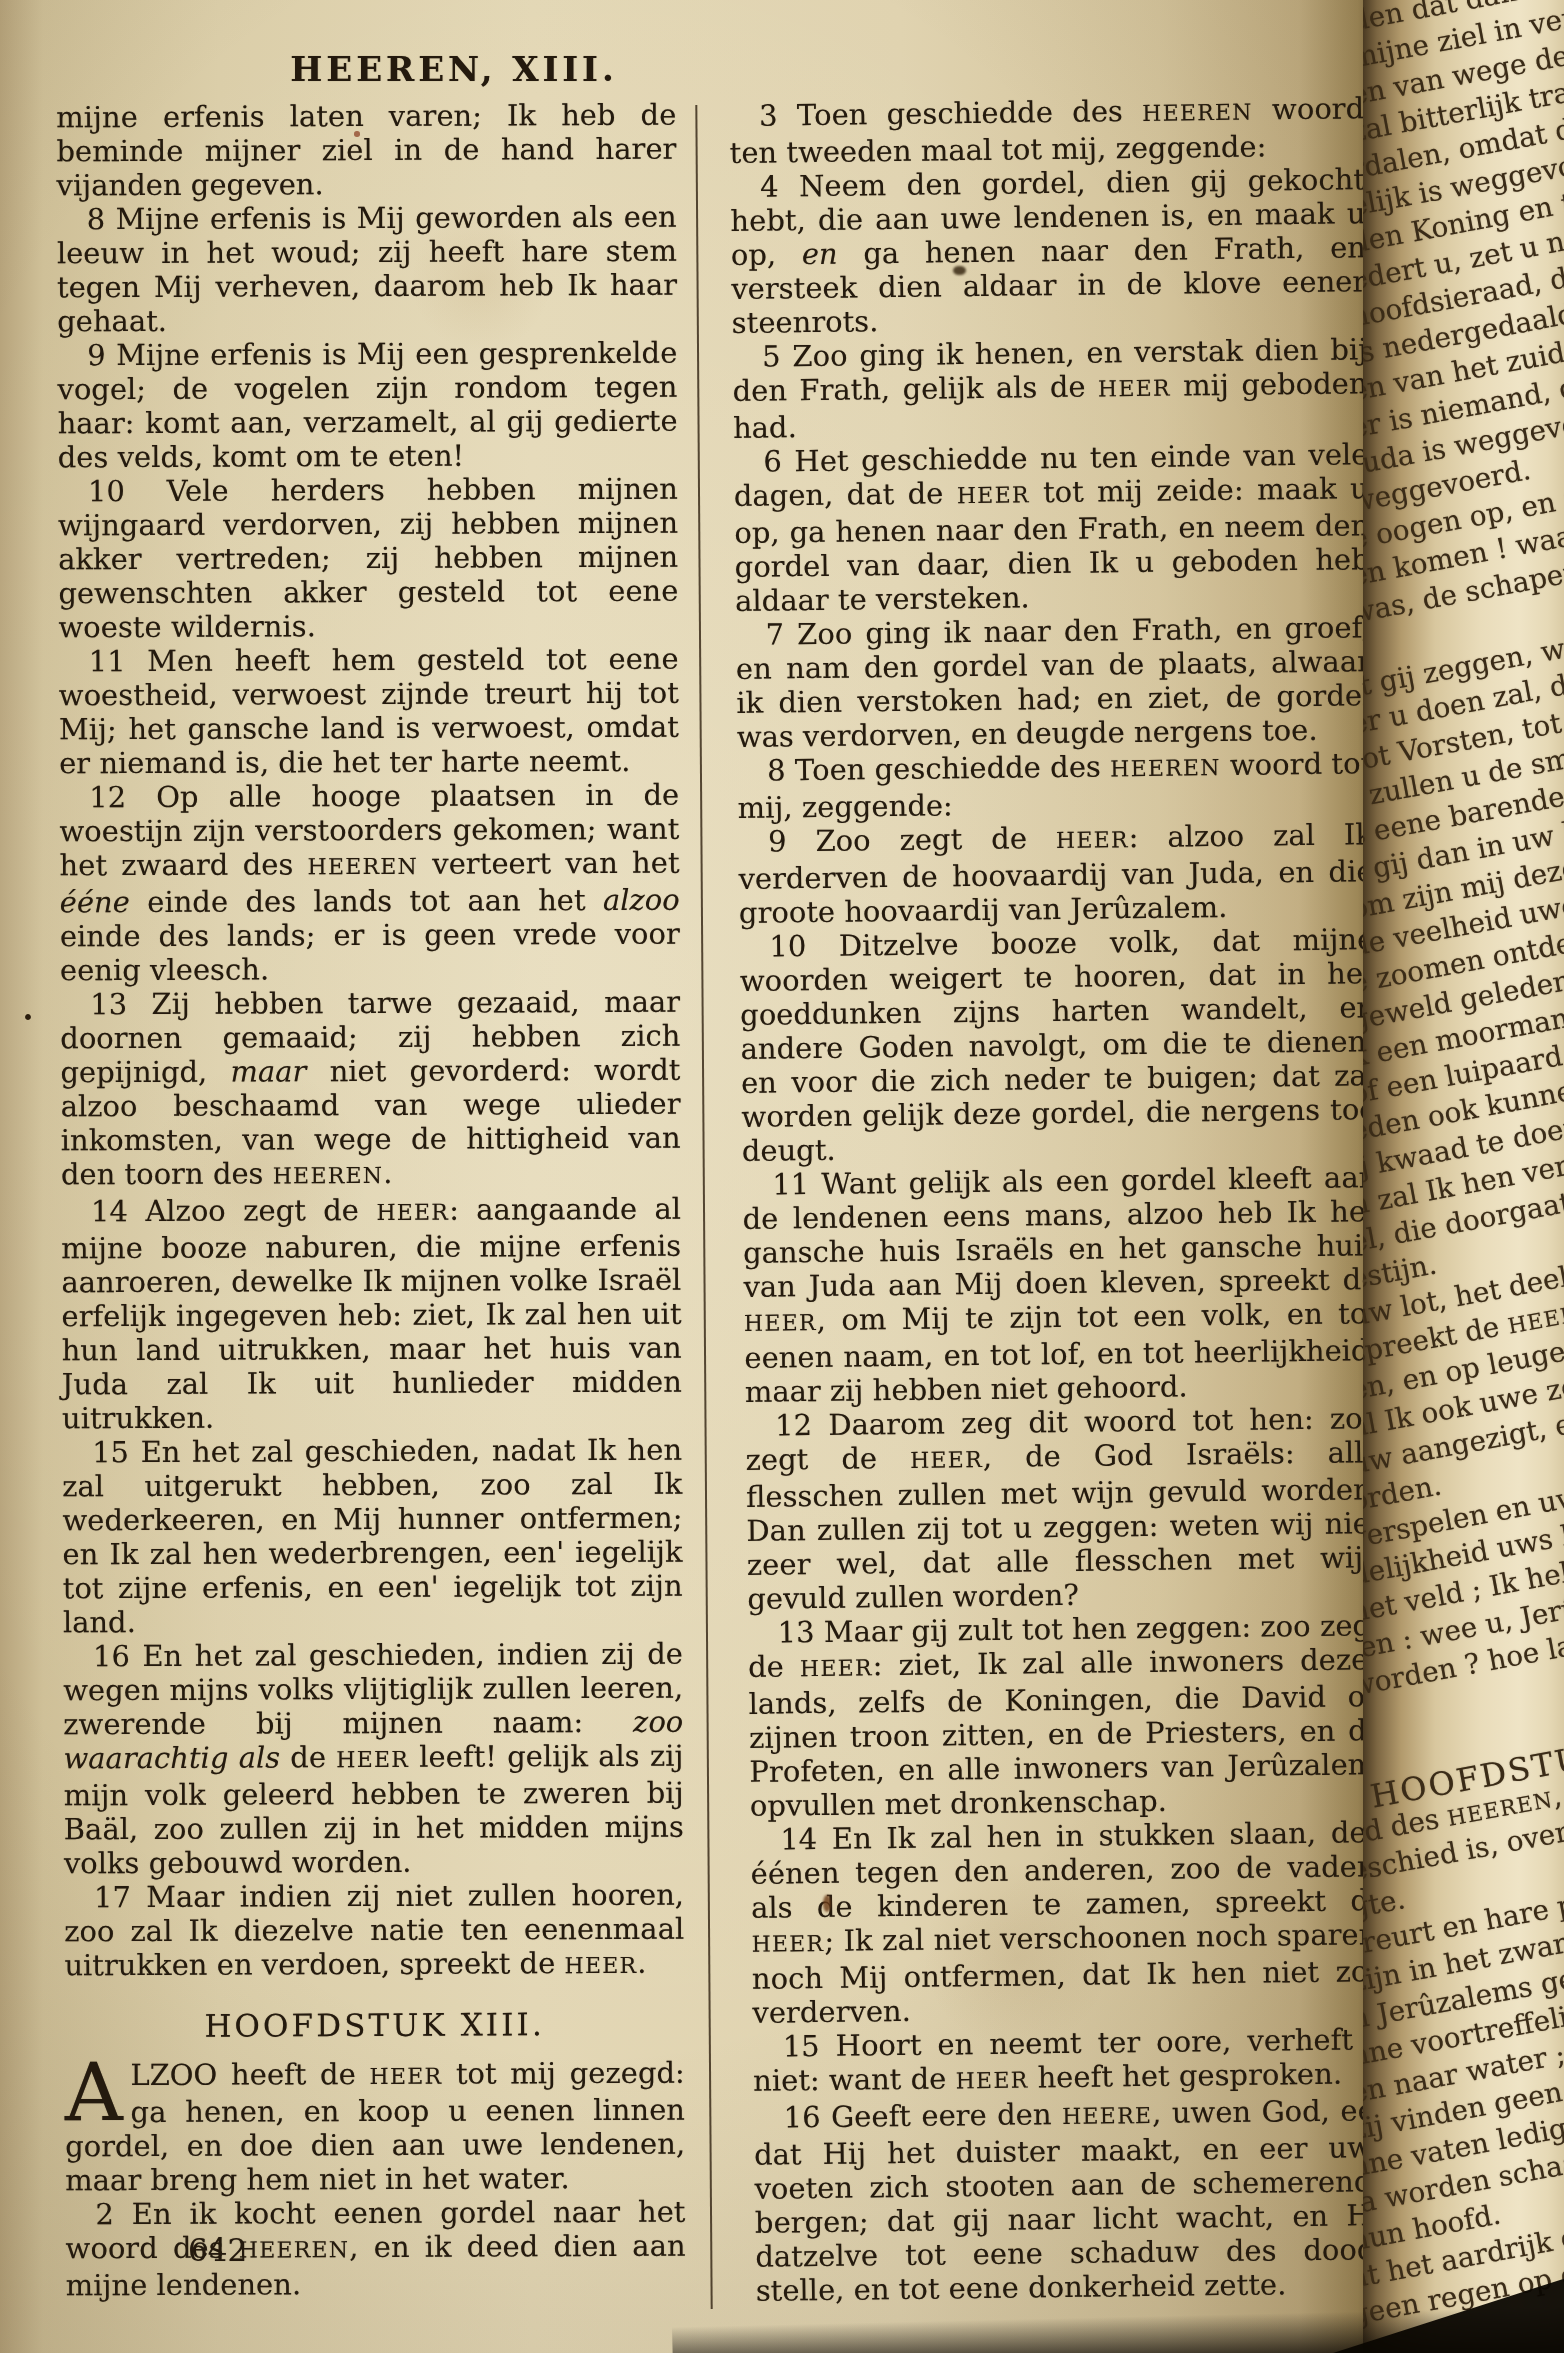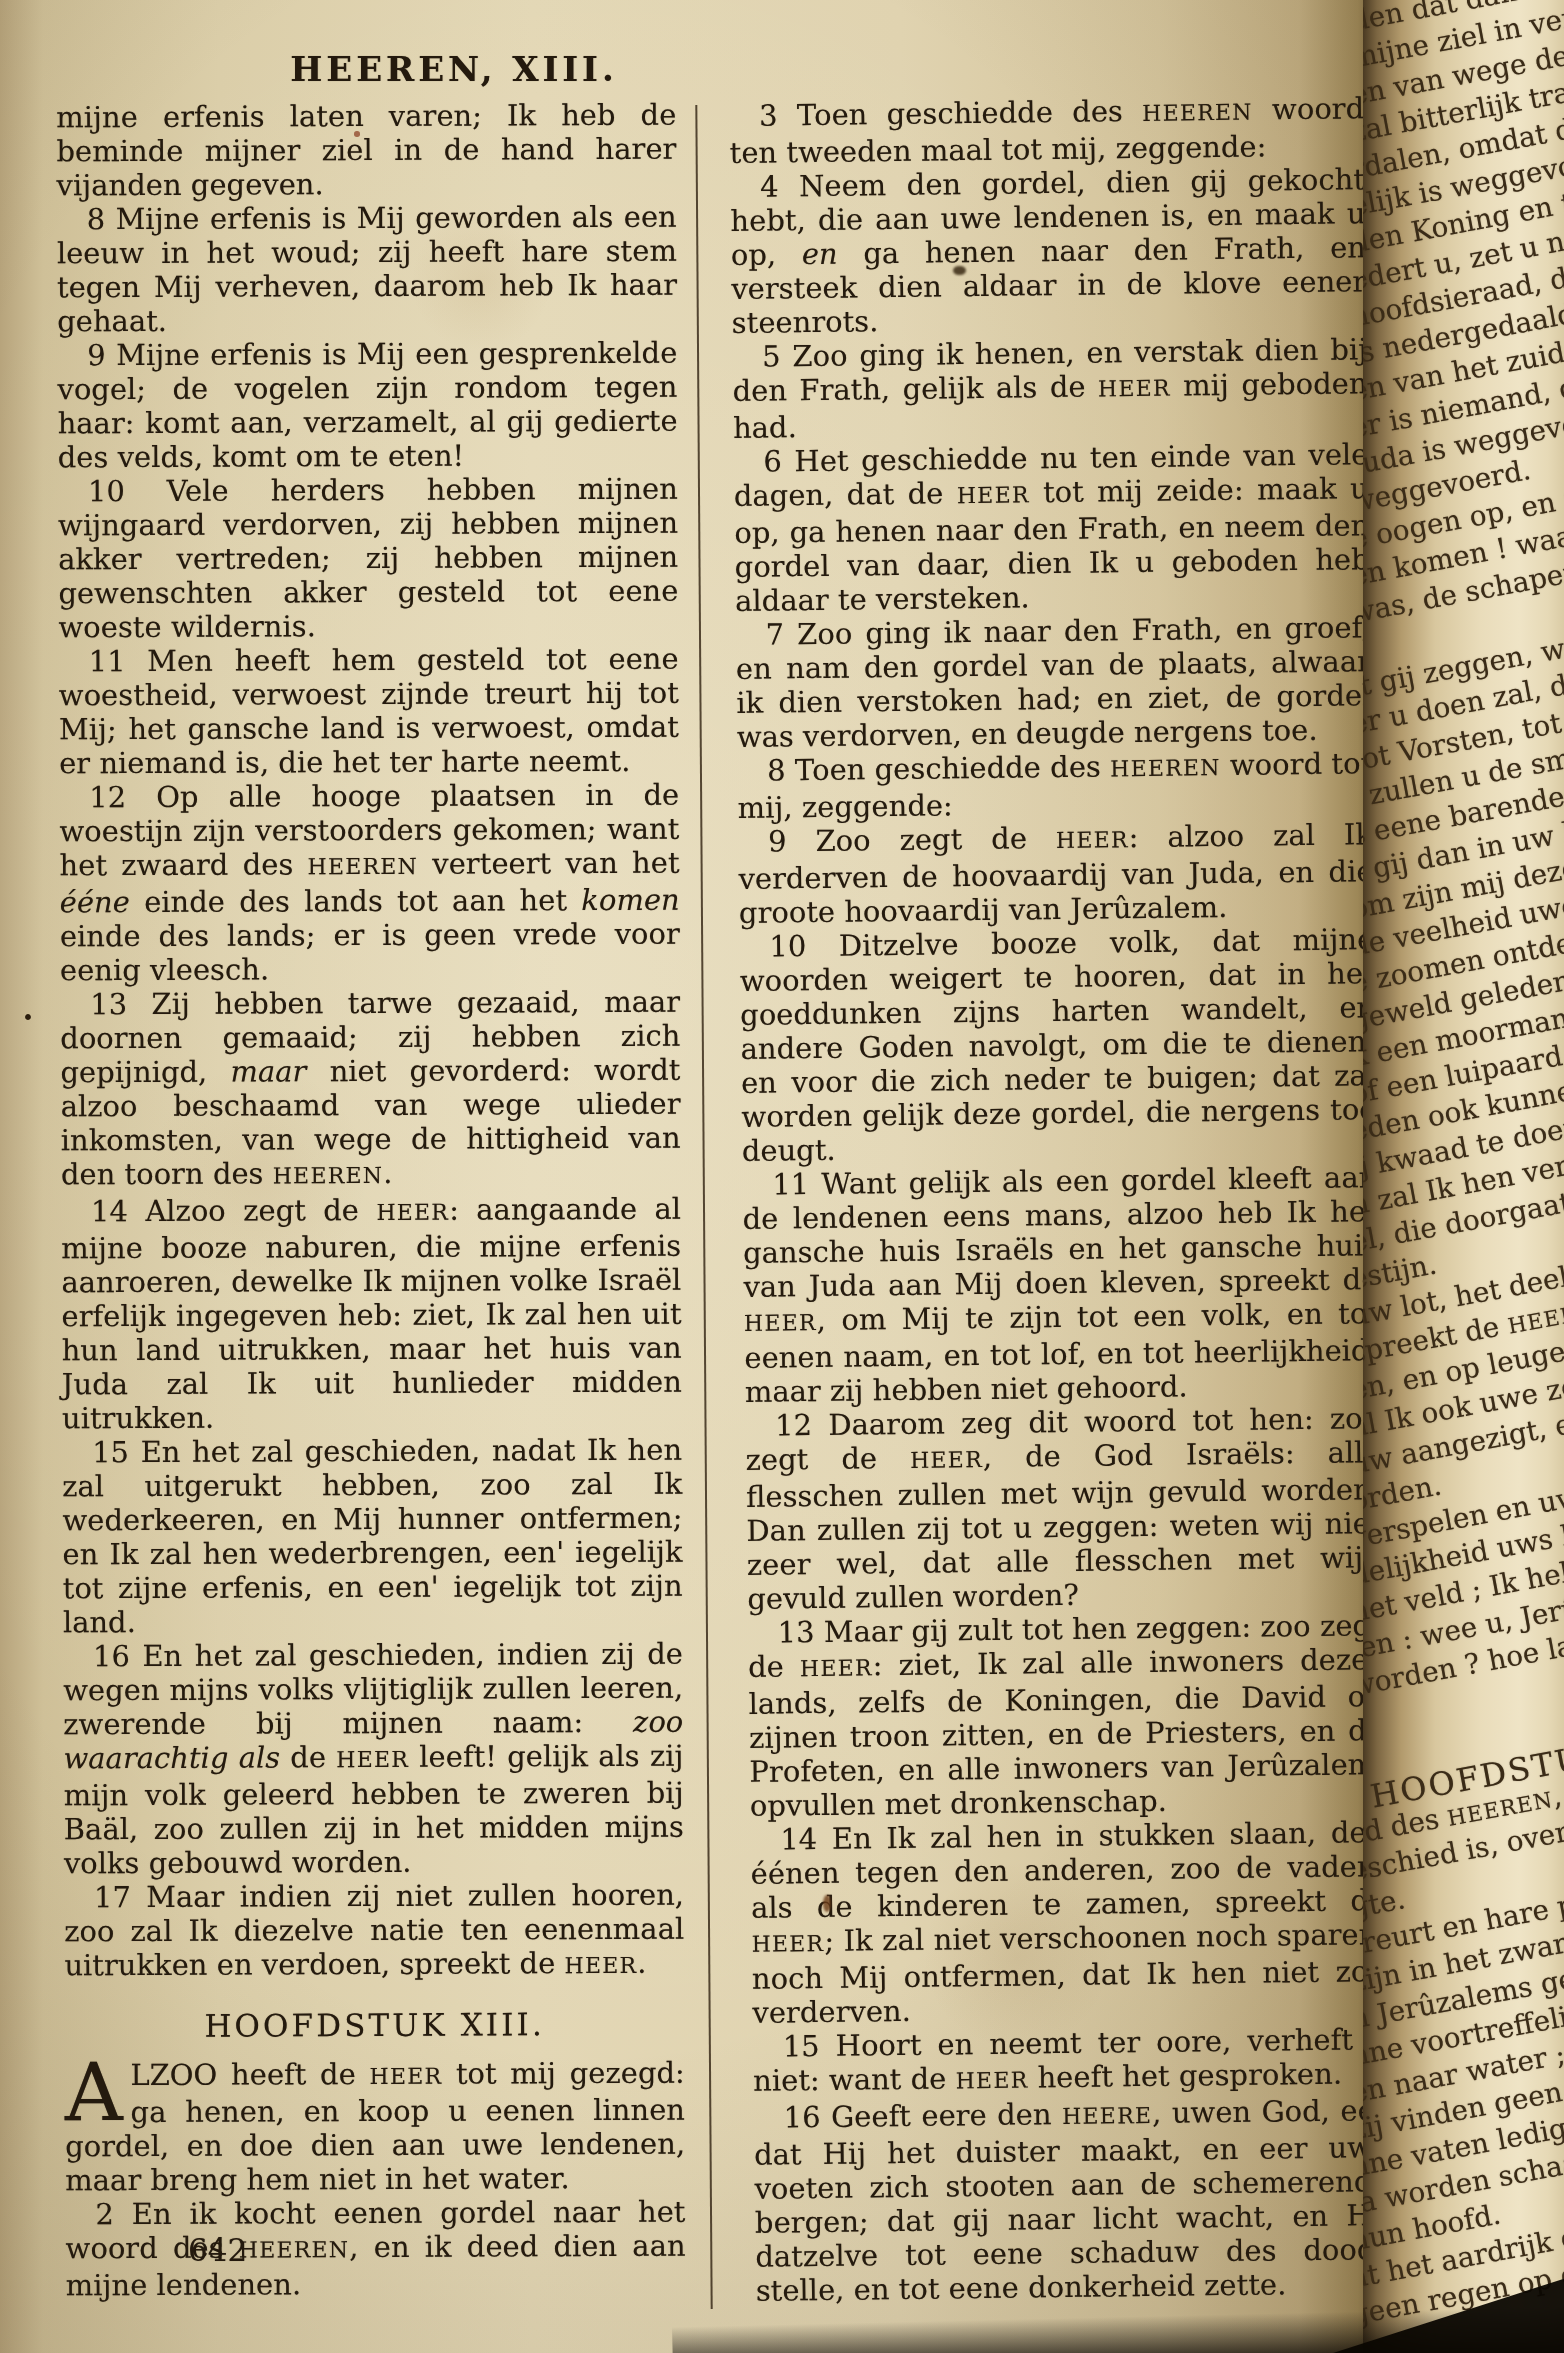--- a/index.html
+++ b/index.html
@@ -88,21 +88,21 @@
   <div class="stains"></div>
 
   <div class="header-title">HEEREN, XIII.</div>
 
   <div class="col col-left" id="col-left">
       <p class="para noindent">mijne erfenis laten varen; Ik heb de beminde mijner ziel in de hand harer vijanden gegeven.</p>
       <p class="para">8 Mijne erfenis is Mij geworden als een leeuw in het woud; zij heeft hare stem tegen Mij verheven, daarom heb Ik haar gehaat.</p>
       <p class="para">9 Mijne erfenis is Mij een gesprenkelde vogel; de vogelen zijn rondom tegen haar: komt aan, verzamelt, al gij gedierte des velds, komt om te eten!</p>
       <p class="para">10 Vele herders hebben mijnen wijngaard verdorven, zij hebben mijnen akker vertreden; zij hebben mijnen gewenschten akker gesteld tot eene woeste wildernis.</p>
       <p class="para">11 Men heeft hem gesteld tot eene woestheid, verwoest zijnde treurt hij tot Mij; het gansche land is verwoest, omdat er niemand is, die het ter harte neemt.</p>
-      <p class="para">12 Op alle hooge plaatsen in de woestijn zijn verstoorders gekomen; want het zwaard des <span class="sc">HEEREN</span> verteert van het <i>ééne</i> einde des lands tot aan het <i>komen</i> einde des lands; er is geen vrede voor eenig vleesch.</p>
+      <p class="para">12 Op alle hooge plaatsen in de woestijn zijn verstoorders gekomen; want het zwaard des <span class="sc">HEEREN</span> verteert van het <i>ééne</i> einde des lands tot aan het <i>alzoo</i> einde des lands; er is geen vrede voor eenig vleesch.</p>
       <p class="para">13 Zij hebben tarwe gezaaid, maar doornen gemaaid; zij hebben zich gepijnigd, <i>maar</i> niet gevorderd: wordt alzoo beschaamd van wege ulieder inkomsten, van wege de hittigheid van den toorn des <span class="sc">HEEREN</span>.</p>
       <p class="para">14 Alzoo zegt de <span class="sc">HEER</span>: aangaande al mijne booze naburen, die mijne erfenis aanroeren, dewelke Ik mijnen volke Israël erfelijk ingegeven heb: ziet, Ik zal hen uit hun land uitrukken, maar het huis van Juda zal Ik uit hunlieder midden uitrukken.</p>
       <p class="para">15 En het zal geschieden, nadat Ik hen zal uitgerukt hebben, zoo zal Ik wederkeeren, en Mij hunner ontfermen; en Ik zal hen wederbrengen, een' iegelijk tot zijne erfenis, en een' iegelijk tot zijn land.</p>
       <p class="para">16 En het zal geschieden, indien zij de wegen mijns volks vlijtiglijk zullen leeren, zwerende bij mijnen naam: <i>zoo waarachtig als</i> de <span class="sc">HEER</span> leeft! gelijk als zij mijn volk geleerd hebben te zweren bij Baäl, zoo zullen zij in het midden mijns volks gebouwd worden.</p>
       <p class="para">17 Maar indien zij niet zullen hooren, zoo zal Ik diezelve natie ten eenenmaal uitrukken en verdoen, spreekt de <span class="sc">HEER</span>.</p>
       <div class="chap-heading">HOOFDSTUK XIII.</div>
       <p class="para dropcap-para"><span class="dropcap">A</span>LZOO heeft de <span class="sc">HEER</span> tot mij gezegd: ga henen, en koop u eenen linnen gordel, en doe dien aan uwe lendenen, maar breng hem niet in het water.</p>
       <p class="para">2 En ik kocht eenen gordel naar het woord des <span class="sc">HEEREN</span>, en ik deed dien aan mijne lendenen.</p>
     </div>
 

